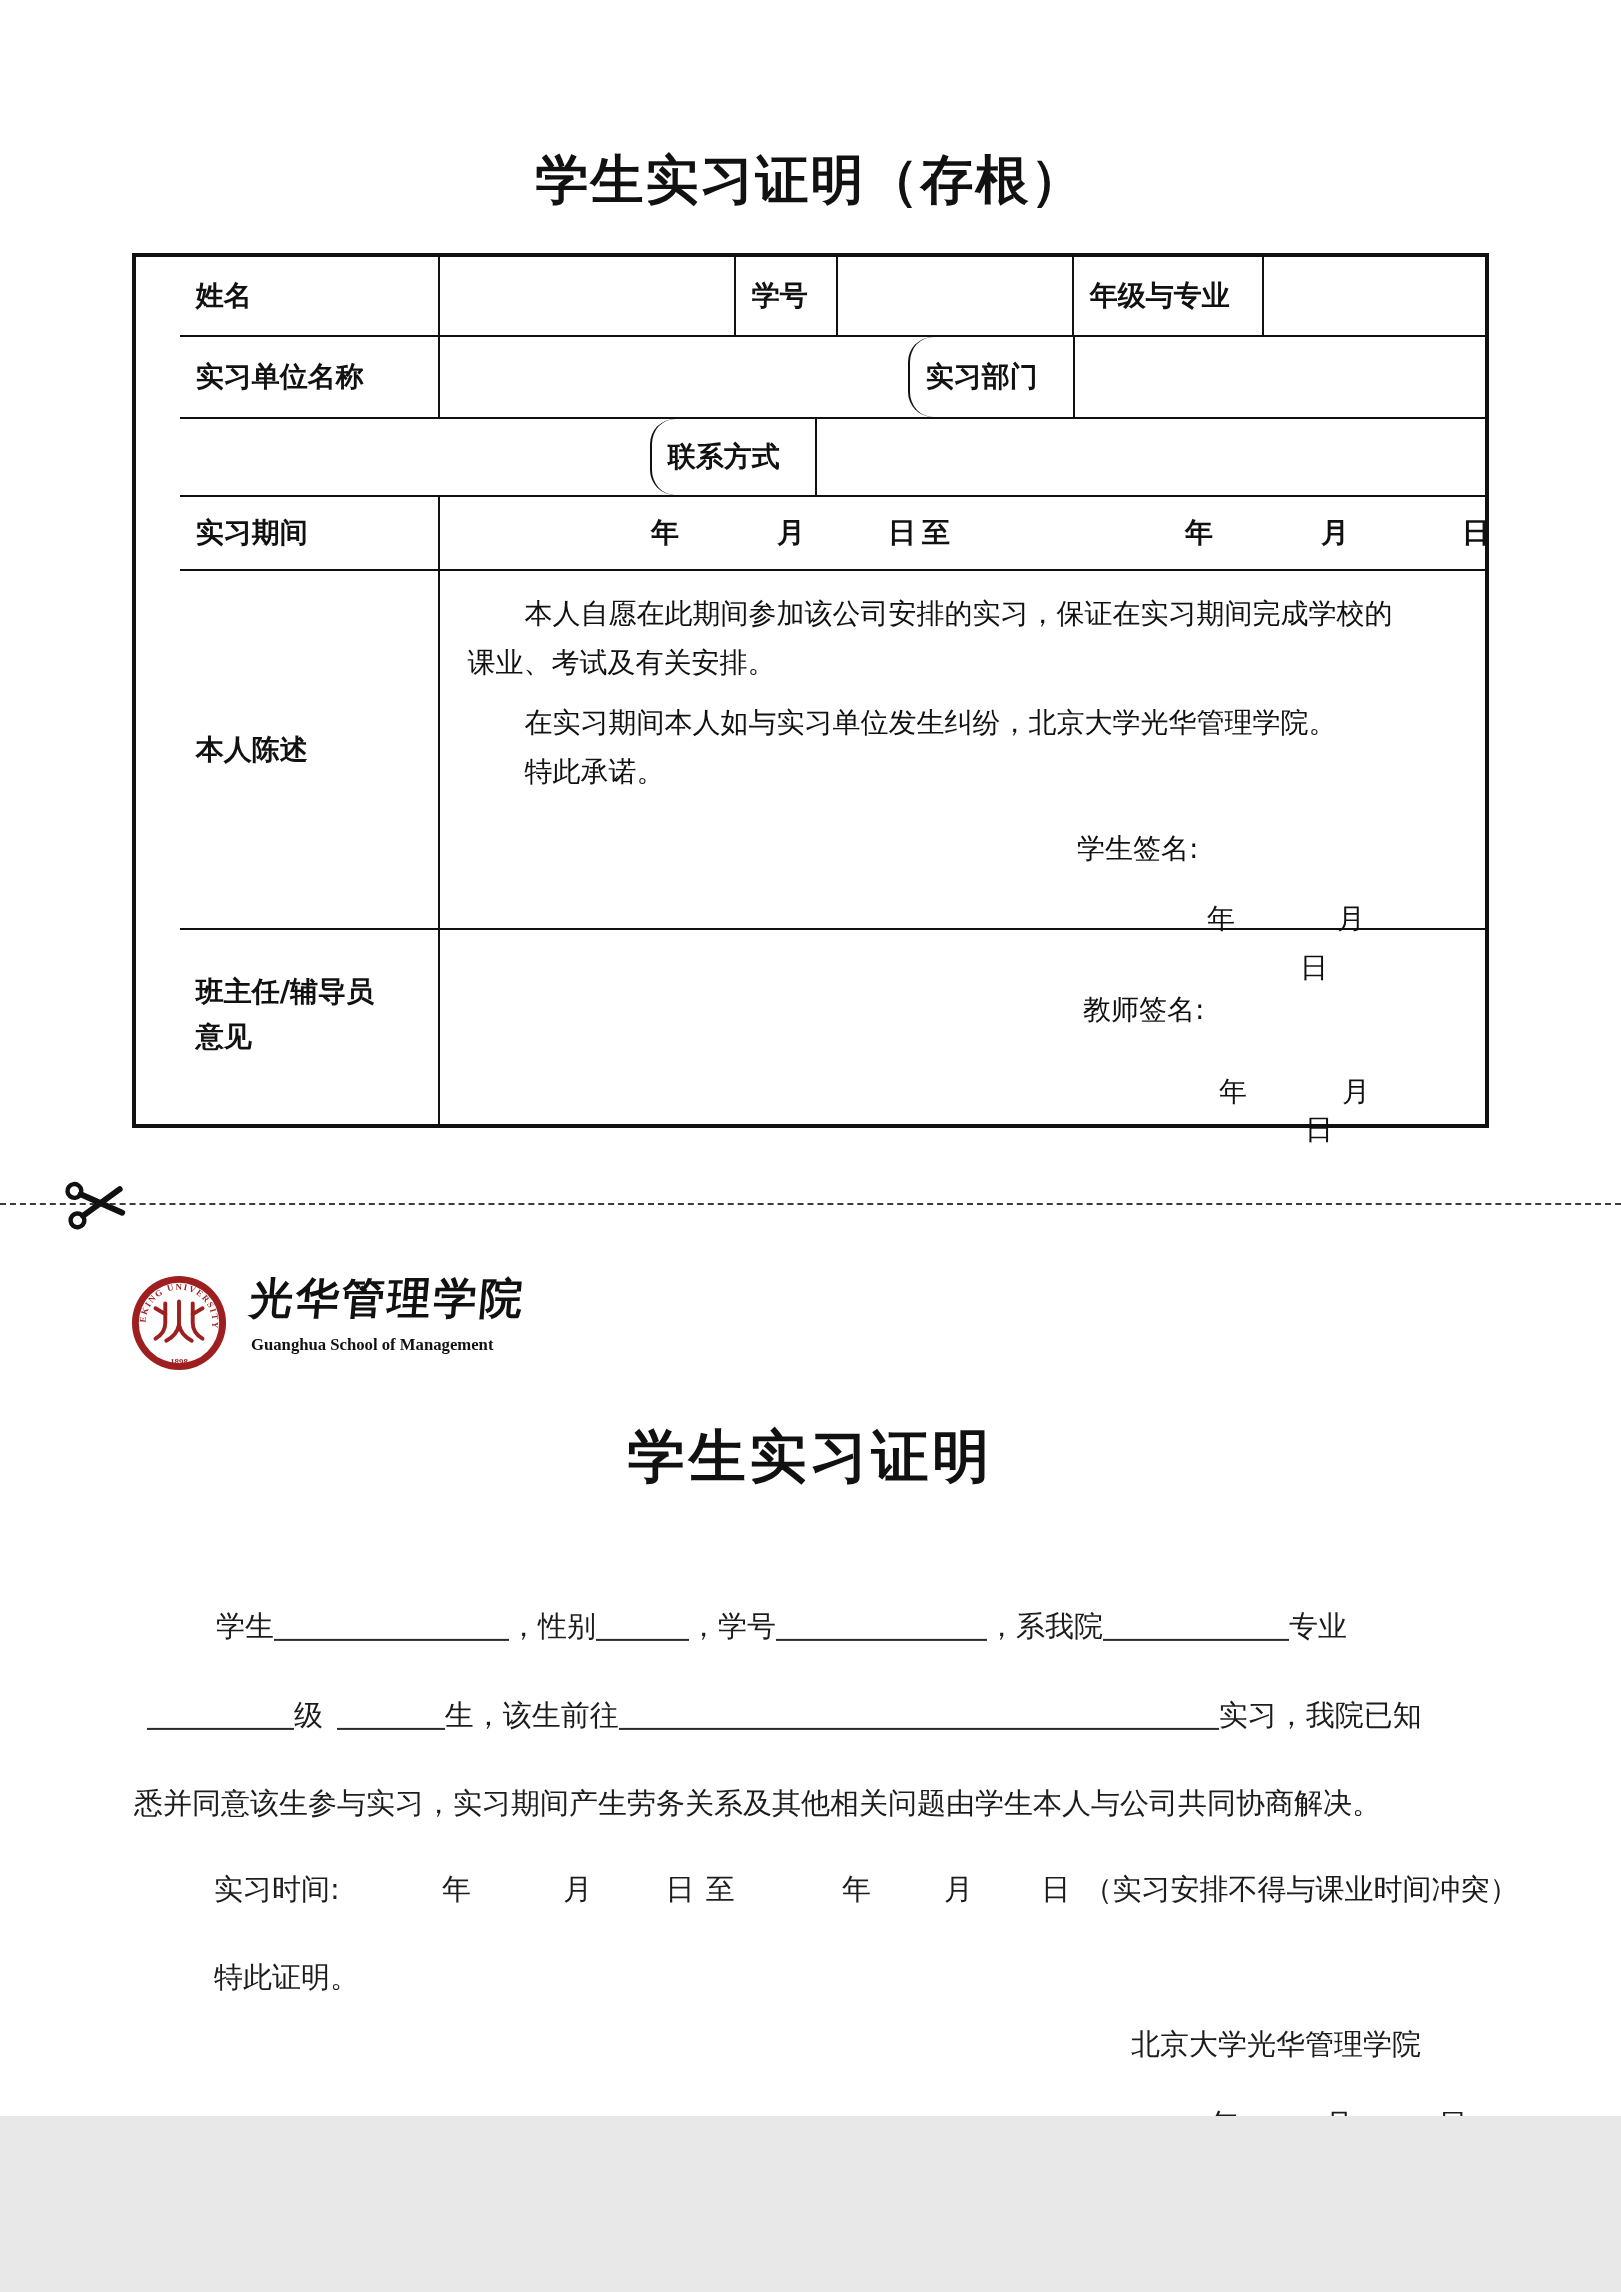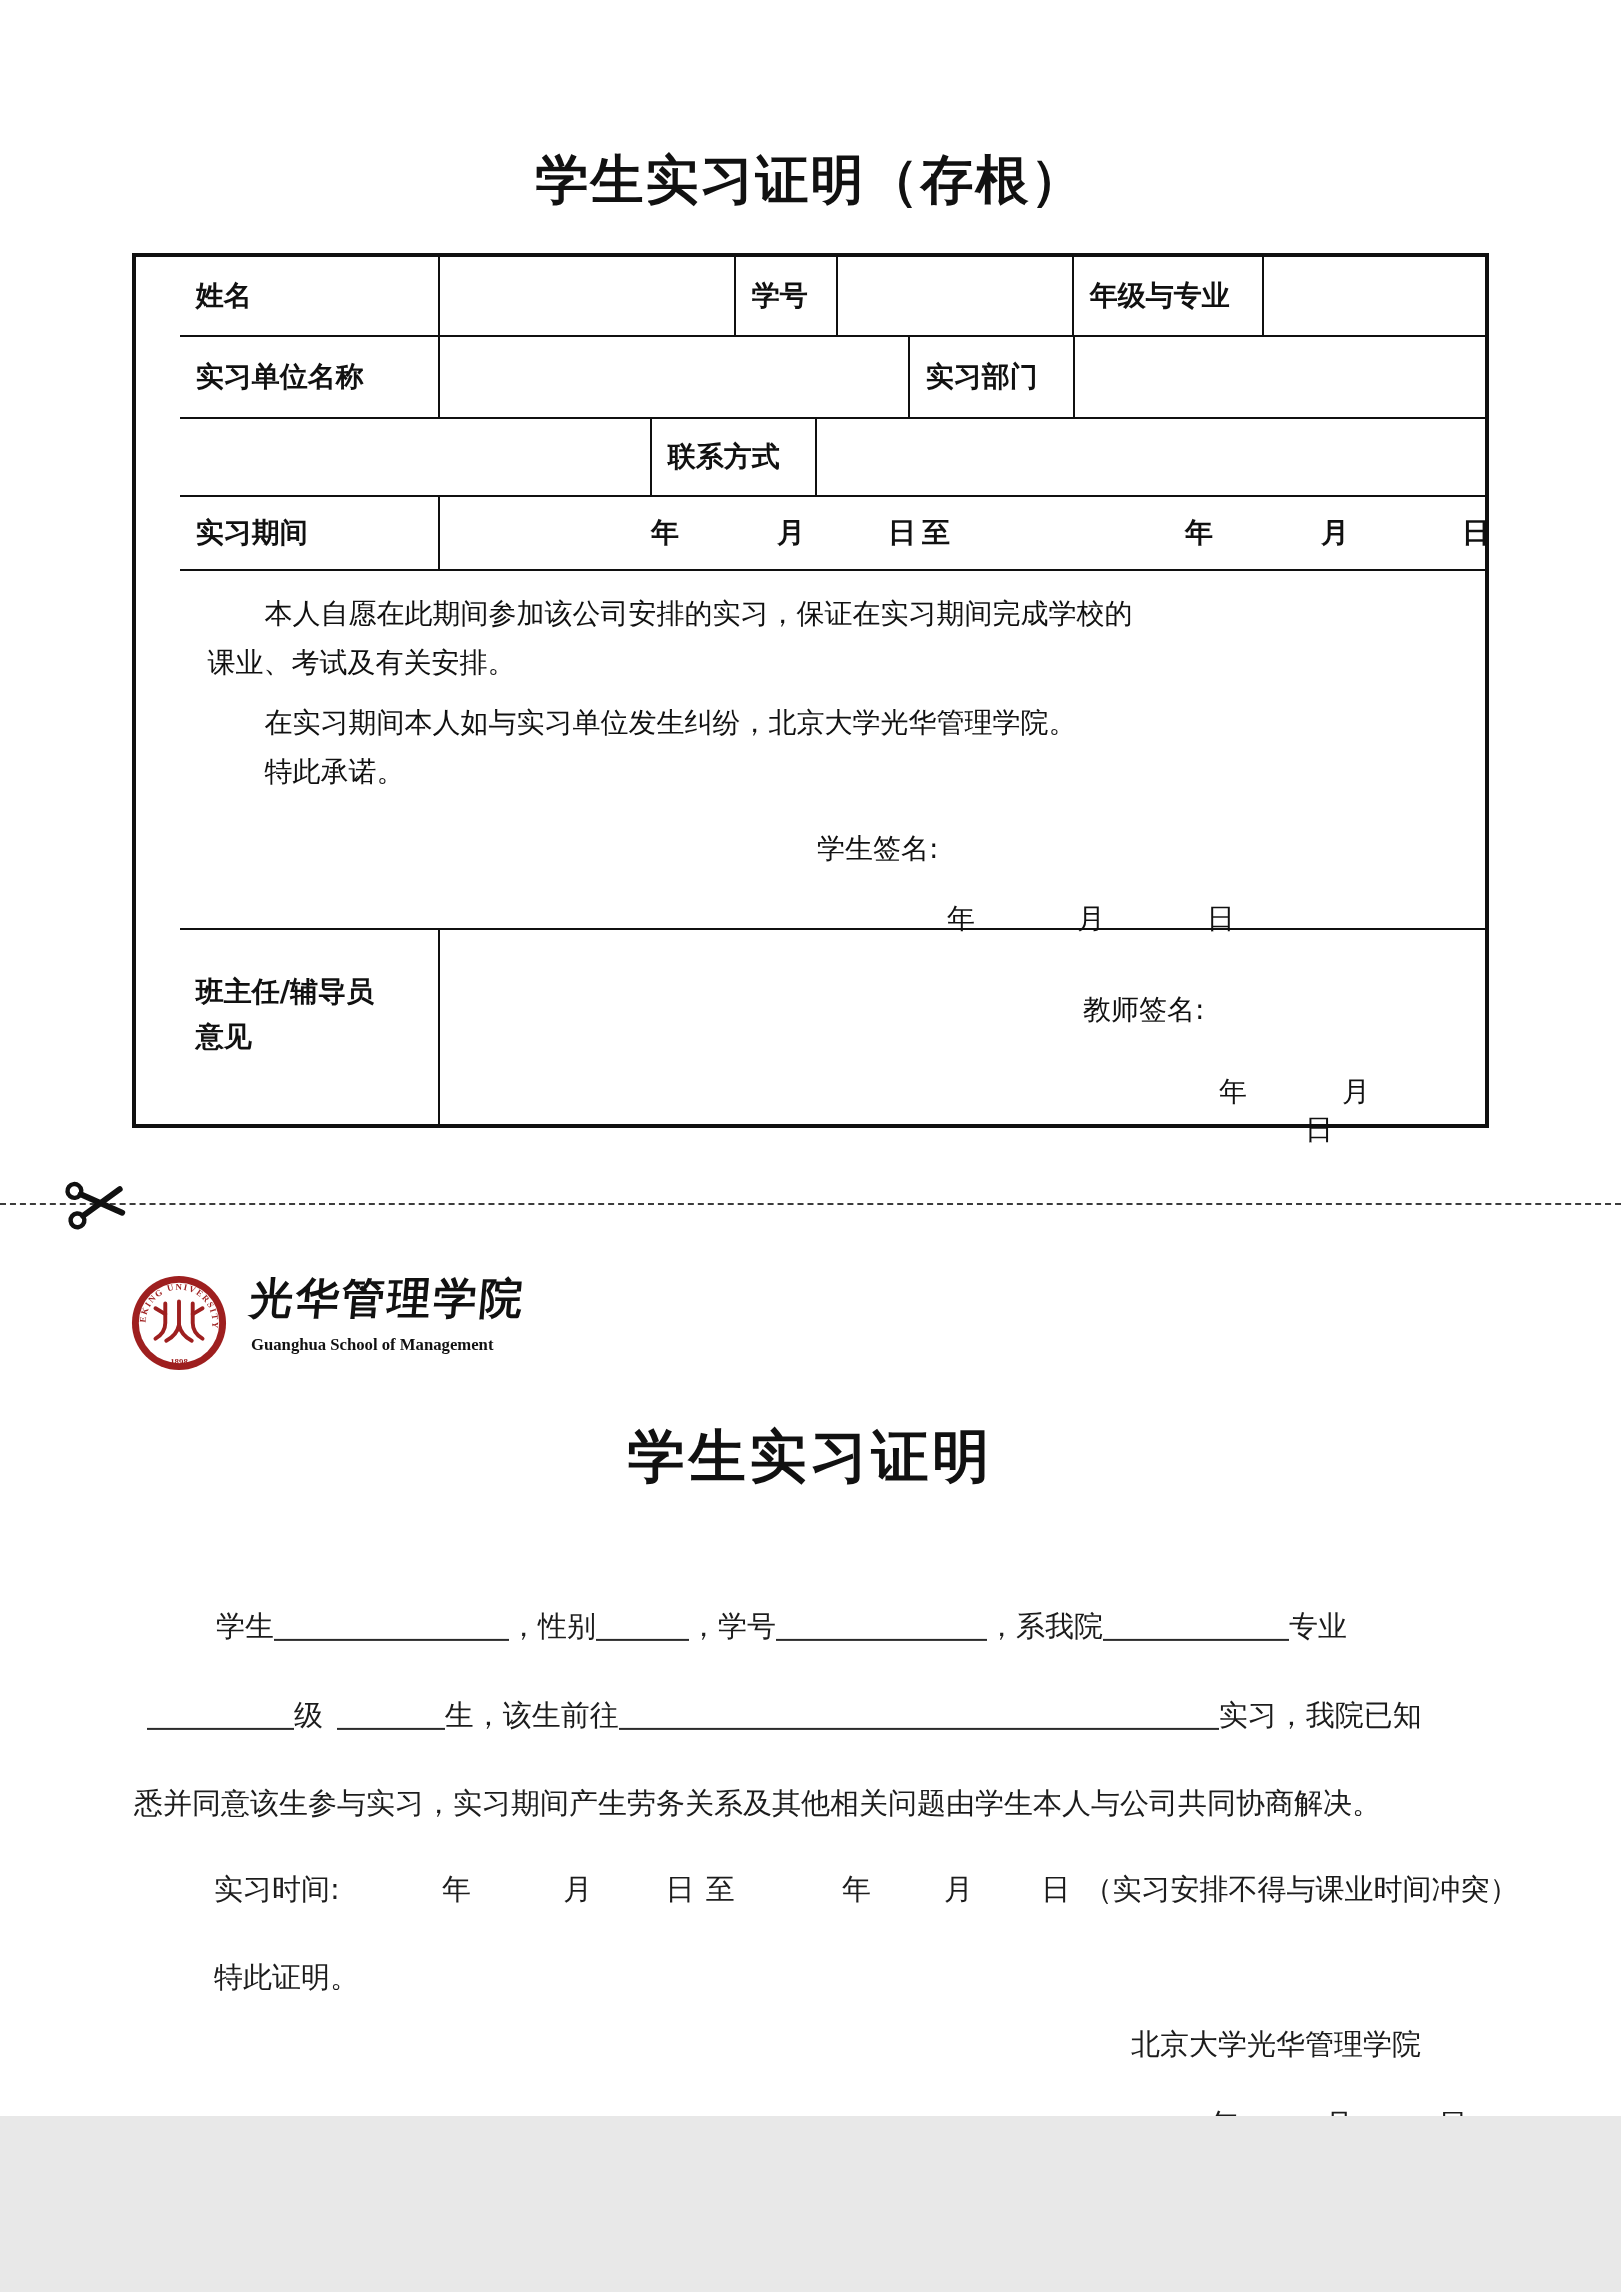--- a/index.html
+++ b/index.html
@@ -34,21 +34,21 @@
   .r6{height:196px;}
   .td{box-sizing:border-box;display:flex;align-items:center;}
   .td + .td{border-left:2px solid #101010;}
   .lbl{font-weight:bold;padding-left:15.7px;}
   .w263{width:258px;flex:none;}
   .w302{width:296px;flex:none;}
   .w104{width:102px;flex:none;}
   .w241{width:236px;flex:none;}
   .w194{width:190px;flex:none;}
   .w480{width:470px;flex:none;}
-  .w168{width:165px;flex:none;}
+  .w168{width:165px;flex:none;border-radius:25px;}
   .grow{flex:1;}
   
   .period-cell{padding-left:211px;font-weight:bold;}
   .period-cell .m1{margin-left:98px;}
   .period-cell .m2{margin-left:83px;}
   .period-cell .m3{margin-left:5.9px;}
   .period-cell .m4{margin-left:235px;}
   .period-cell .m5{margin-left:108px;}
   .period-cell .m6{margin-left:113px;}
   
@@ -150,20 +150,21 @@
         <span class="m1">月</span>
         <span class="m2">日</span>
         <span class="m3">至</span>
         <span class="m4">年</span>
         <span class="m5">月</span>
         <span class="m6">日</span>
       </div>
     </div>
 
     <div class="tr r5">
+      <div class="td w263 lbl">本人陈述</div>
       <div class="td grow stmt-cell">
         <div class="indent">本人自愿在此期间参加该公司安排的实习，保证在实习期间完成学校的</div>
         <div>课业、考试及有关安排。</div>
         <div class="indent gap-top">在实习期间本人如与实习单位发生纠纷，北京大学光华管理学院。</div>
         <div class="indent">特此承诺。</div>
         <div class="sign-student">学生签名:</div>
         <div class="date5">
           <span>年</span>
           <span>月</span>
           <span>日</span>

